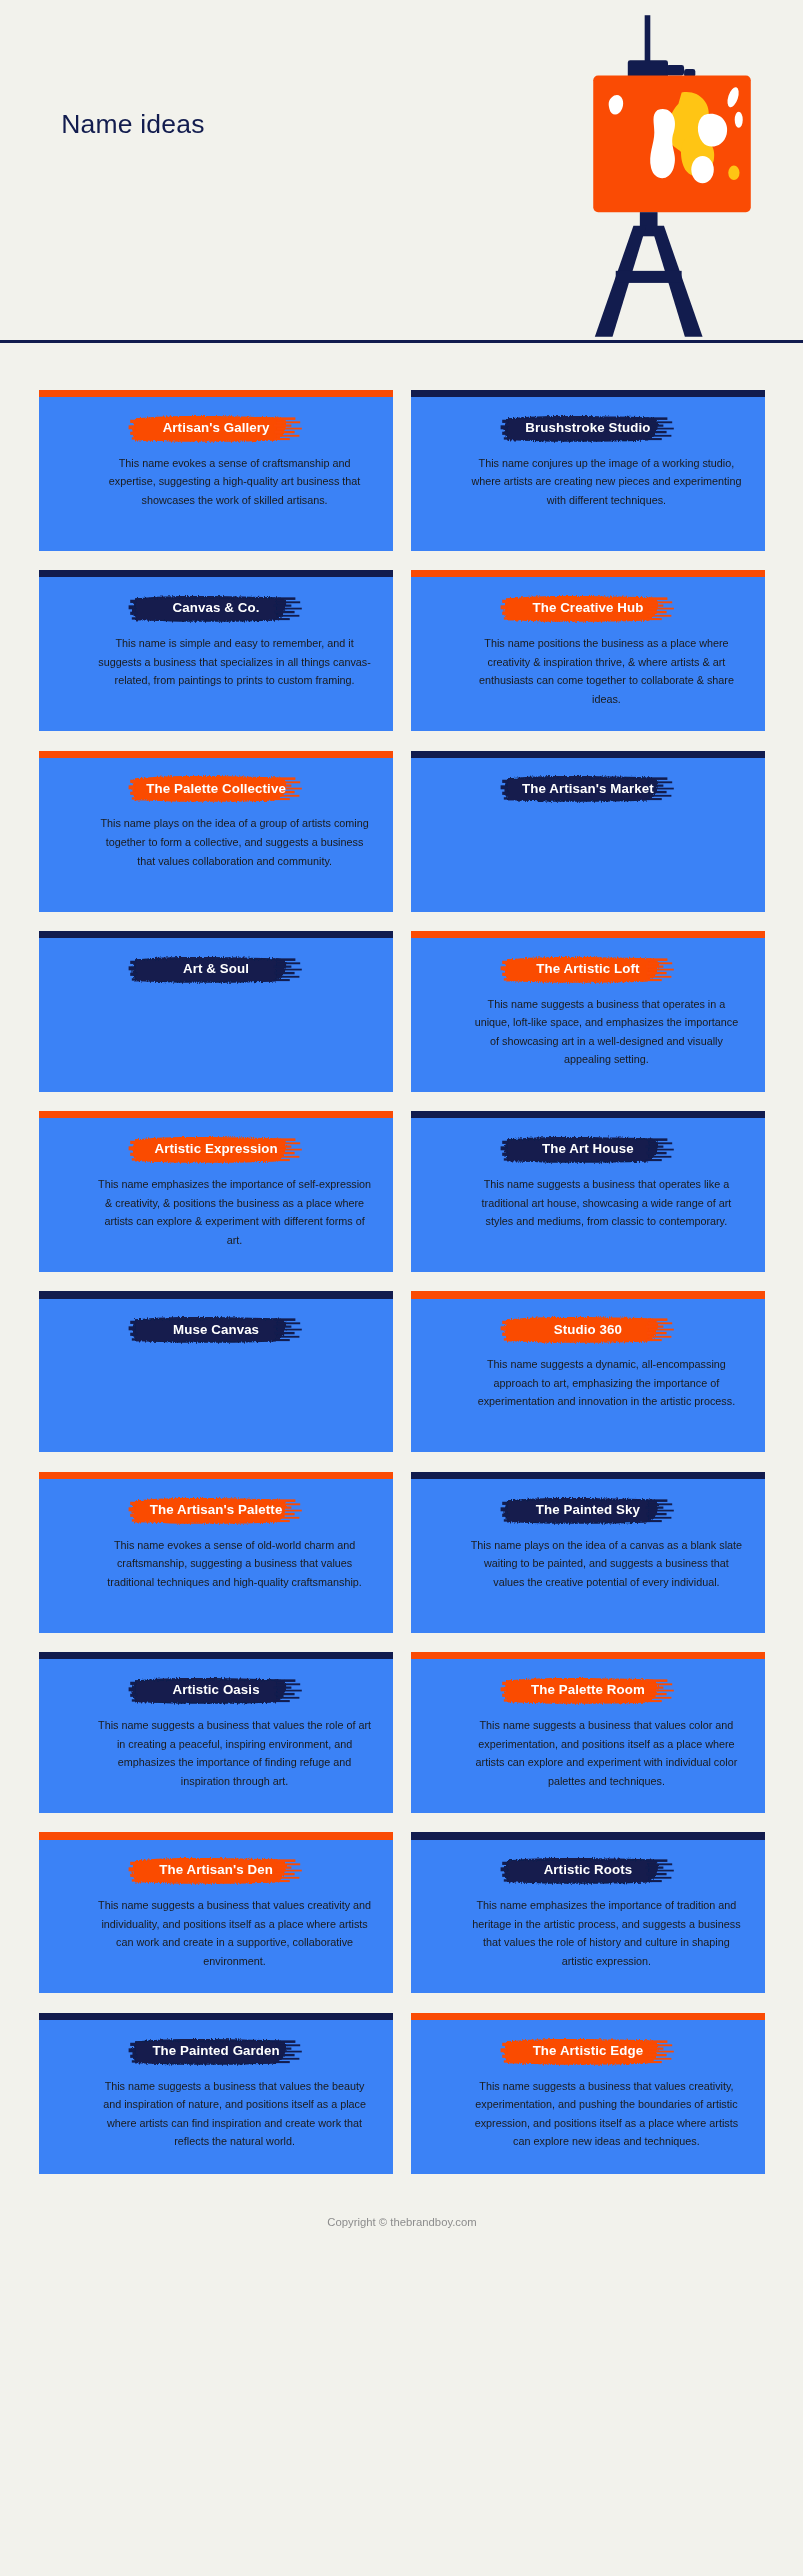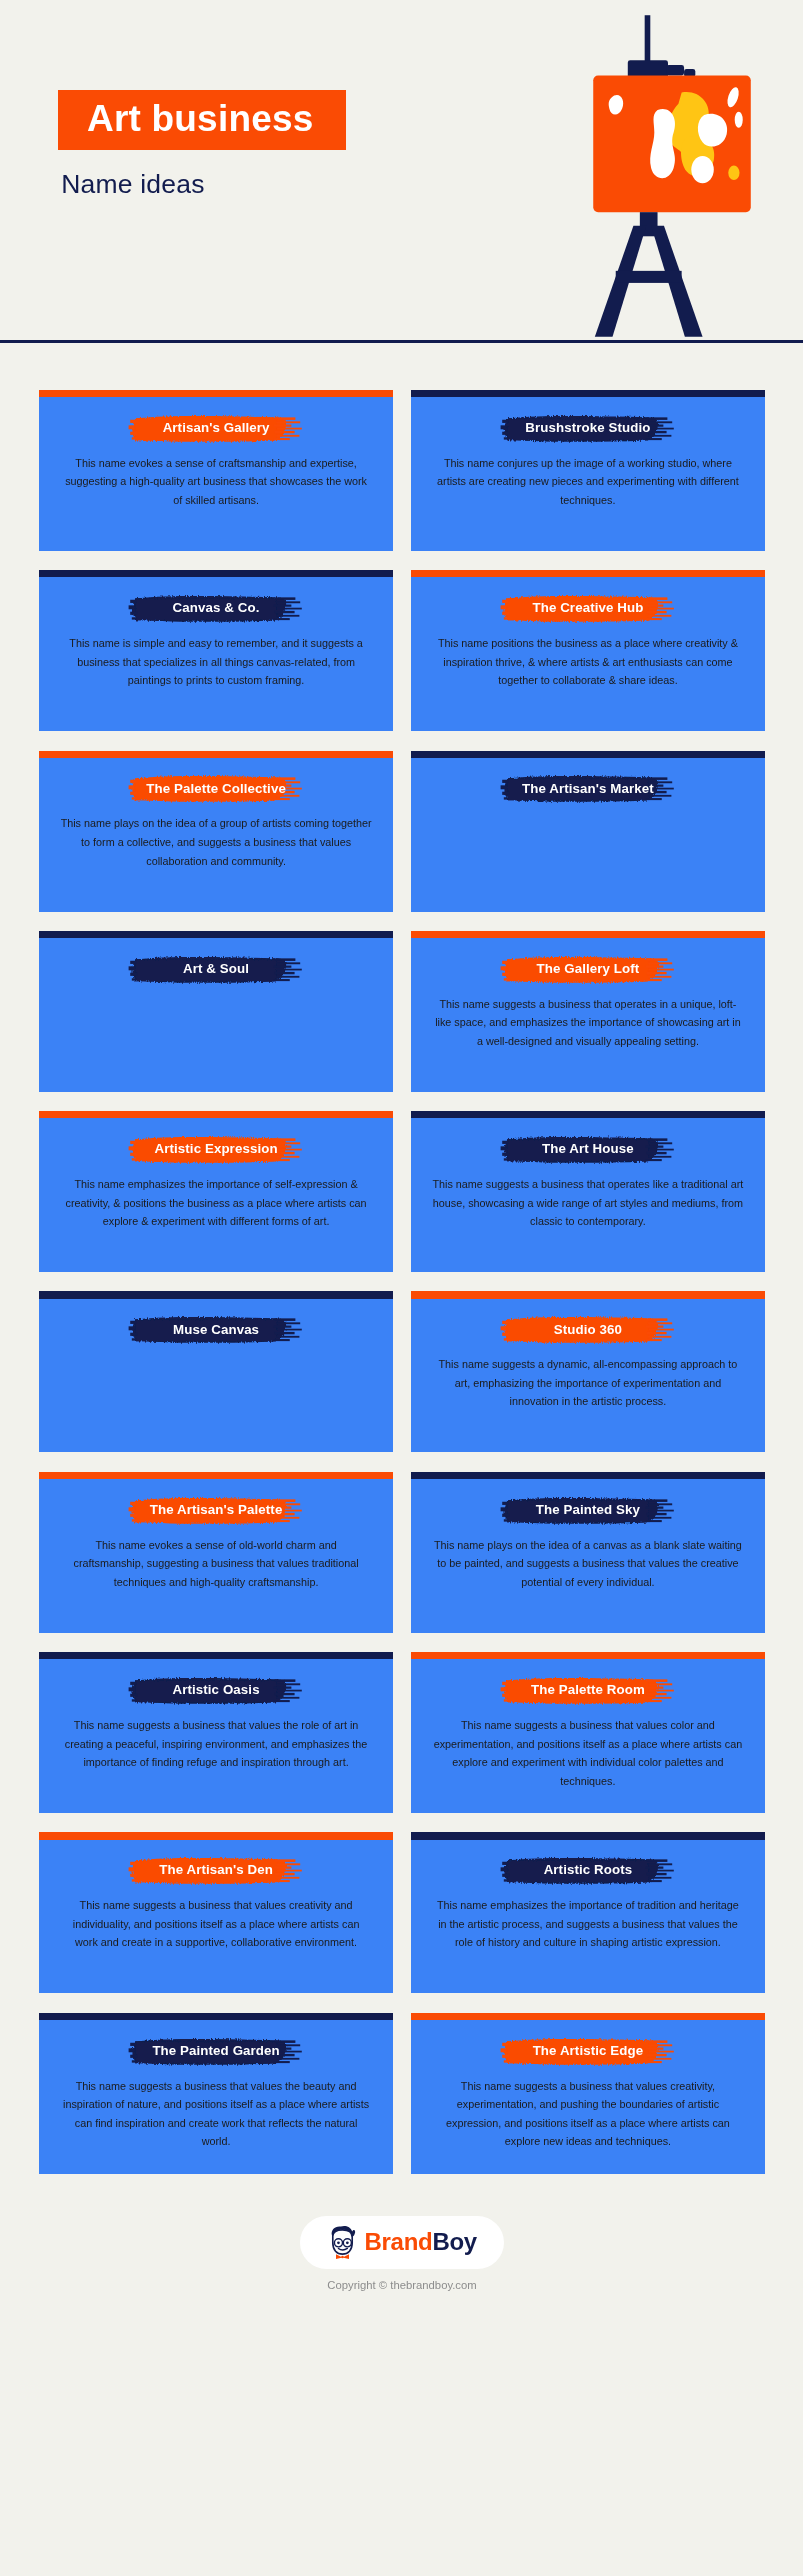--- a/index.html
+++ b/index.html
@@ -119,20 +119,21 @@
     padding: 0 11.3px 1.6px 11.3px;
     white-space: nowrap;
     overflow: visible;
   }
   .card-desc {
     padding: 4.8px 21px 0 21px;
     text-align: center;
     font-size: 10.8px;
     line-height: 1.72;
     color: #1b1b1b;
+    margin-left: 37px;
   }
 
   
   .footer {
     margin-top: 42px;
     padding-bottom: 27px;
     text-align: center;
   }
   .logo-pill {
     display: inline-flex;
@@ -159,23 +160,20 @@
     color: #8d8d8d;
   }
 </style>
 </head>
 <body>
 
 <div class="page">
 
   <div class="header">
     <div class="header-text">
-      <div class="title-band">
-        <span>Art business</span>
-      </div>
       <div class="subtitle">Name ideas</div>
     </div>
 
     <div class="easel-wrap">
       <svg viewBox="0 0 260 400" width="209" height="322">
 
         <rect x="124" y="0" width="7" height="62" fill="#121c4e"></rect>
 
         <rect x="103" y="56" width="50" height="22" rx="3" fill="#121c4e"></rect>
         <rect x="151" y="62" width="22" height="13" rx="3" fill="#121c4e"></rect>
@@ -450,21 +448,21 @@
               <rect x="187" y="21" width="31" height="2.2"></rect>
               <rect x="184" y="25" width="25" height="3"></rect>
               <rect x="186" y="30" width="29" height="2.3"></rect>
               <rect x="183" y="34" width="20" height="2.6"></rect>
               <rect x="4" y="11" width="8" height="4"></rect>
               <rect x="2" y="18" width="7" height="5"></rect>
               <rect x="4" y="26" width="9" height="4"></rect>
               <rect x="6" y="33" width="6" height="3"></rect>
             </g>
           </svg>
-          <div class="badge-label">The Gallery Loft</div>
+          <div class="badge-label">The Artistic Loft</div>
         </div>
         <div class="card-desc">This name suggests a business that operates in a unique, loft-like space, and emphasizes the importance of showcasing art in a well-designed and visually appealing setting.</div>
       </div>
       <div class="card orange">
         <div class="card-topbar"></div>
         <div class="badge-wrap">
           <svg viewBox="0 0 222 44" preserveAspectRatio="none">
             <defs>
               <filter id="bm8r">
                 <feTurbulence type="fractalNoise" baseFrequency="0.9 0.25" numOctaves="3" seed="59" result="n"></feTurbulence>
@@ -840,33 +838,17 @@
               <rect x="6" y="33" width="6" height="3"></rect>
             </g>
           </svg>
           <div class="badge-label">The Artistic Edge</div>
         </div>
         <div class="card-desc">This name suggests a business that values creativity, experimentation, and pushing the boundaries of artistic expression, and positions itself as a place where artists can explore new ideas and techniques.</div>
       </div>
     </div>
 
   <div class="footer">
-    <div class="logo-pill">
-      <svg class="logo-face" viewBox="0 0 38 42">
-        <path d="M6 13 C4 6 10 1 17 2 C22 0 29 2 31 8 C33 4 36 7 34 11 C33 14 31 15 30 14 L8 15 Z" fill="#121c4e"></path>
-        <path d="M7 14 C7 9 12 6 19 6 C26 6 31 9 31 15 L31 22 C31 31 26 36 19 36 C12 36 7 31 7 22 Z" fill="#fdfdfd" stroke="#121c4e" stroke-width="2"></path>
-        <circle cx="14" cy="22" r="5" fill="#ffffff" stroke="#121c4e" stroke-width="1.8"></circle>
-        <circle cx="25" cy="22" r="5" fill="#ffffff" stroke="#121c4e" stroke-width="1.8"></circle>
-        <line x1="19" y1="22" x2="20" y2="22" stroke="#121c4e" stroke-width="1.8"></line>
-        <circle cx="14" cy="22" r="1.7" fill="#121c4e"></circle>
-        <circle cx="25" cy="22" r="1.7" fill="#121c4e"></circle>
-        <path d="M14 29 Q19 33 25 29" stroke="#121c4e" stroke-width="1.8" fill="none" stroke-linecap="round"></path>
-        <path d="M11 36 L19 40 L11 42 Z" fill="#fa4b04"></path>
-        <path d="M27 36 L19 40 L27 42 Z" fill="#fa4b04"></path>
-        <circle cx="19" cy="39.5" r="1.6" fill="#fa4b04"></circle>
-      </svg>
-      <div class="logo-text"><span class="logo-brand">Brand</span><span class="logo-boy">Boy</span></div>
-    </div>
     <div class="copyright">Copyright © thebrandboy.com</div>
   </div>
 
 </div>
 
 
 </body></html>

